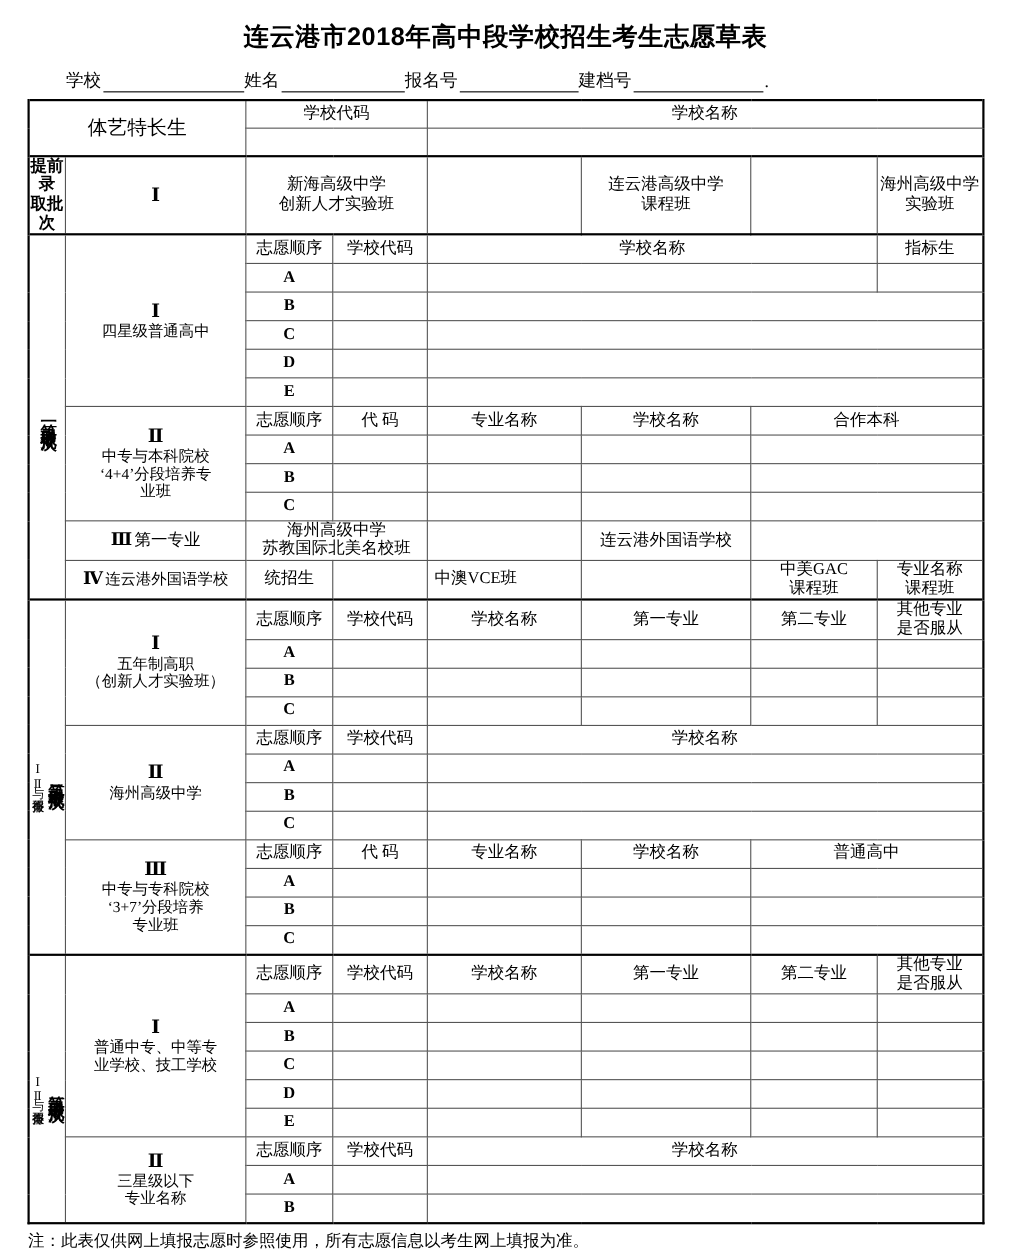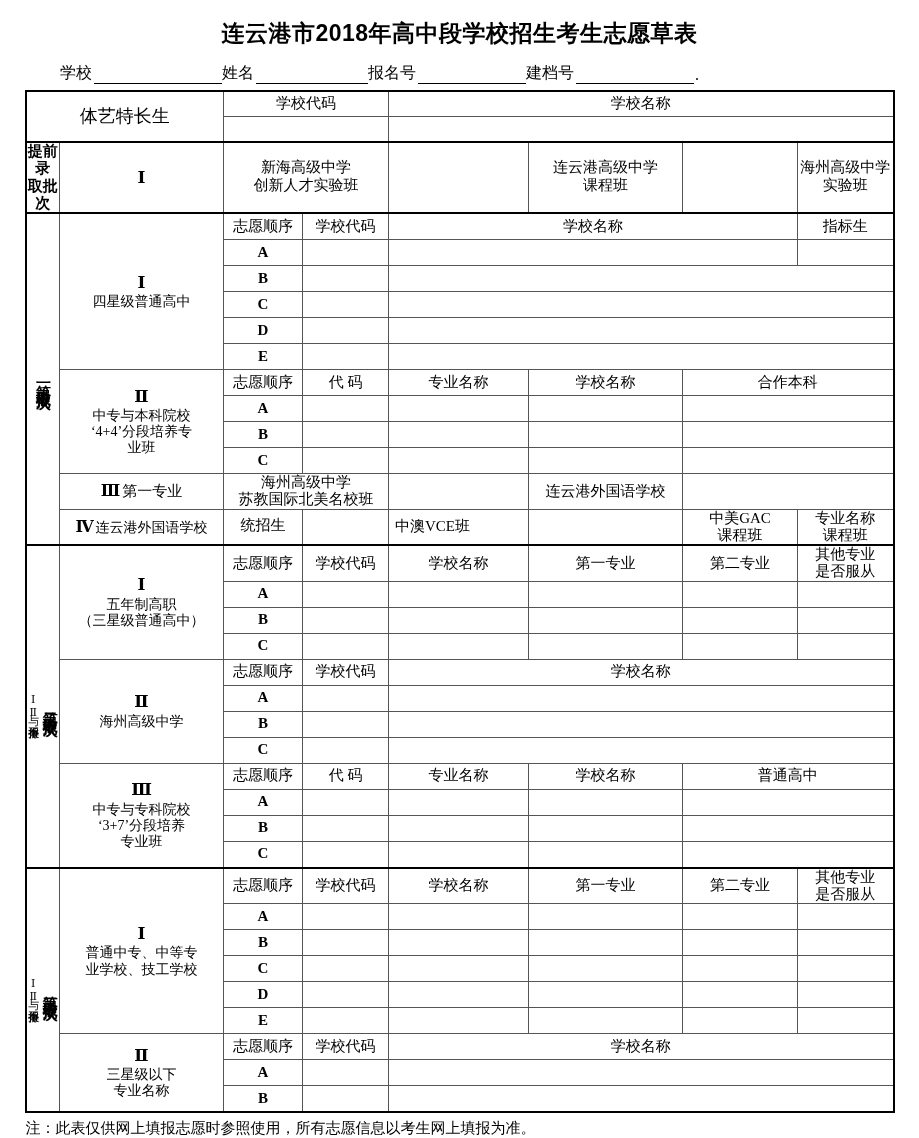--- a/index.html
+++ b/index.html
@@ -368,21 +368,21 @@
       <tr>
         <td rowspan="12" class="vrail thick-left thick-top">
           <div class="vrail-stack">
             <span class="vtext">第二录取批次</span>
             <span class="vsub">Ⅰ与Ⅱ不得兼报</span>
           </div>
         </td>
         <td rowspan="4" class="grp thick-top">
           <span class="roman">Ⅰ</span>
           <span class="desc">五年制高职</span>
-          <span class="desc">（三星级普通高中）</span>
+          <span class="desc">（创新人才实验班）</span>
         </td>
         <td class="hdr thick-top" style="height:25px;">志愿顺序</td>
         <td class="hdr thick-top">学校代码</td>
         <td class="hdr thick-top">学校名称</td>
         <td class="hdr thick-top">第一专业</td>
         <td class="hdr thick-top">第二专业</td>
         <td class="hdr-tiny thick-top thick-right">
           <div>其他专业</div>
           <div>是否服从</div>
         </td>

